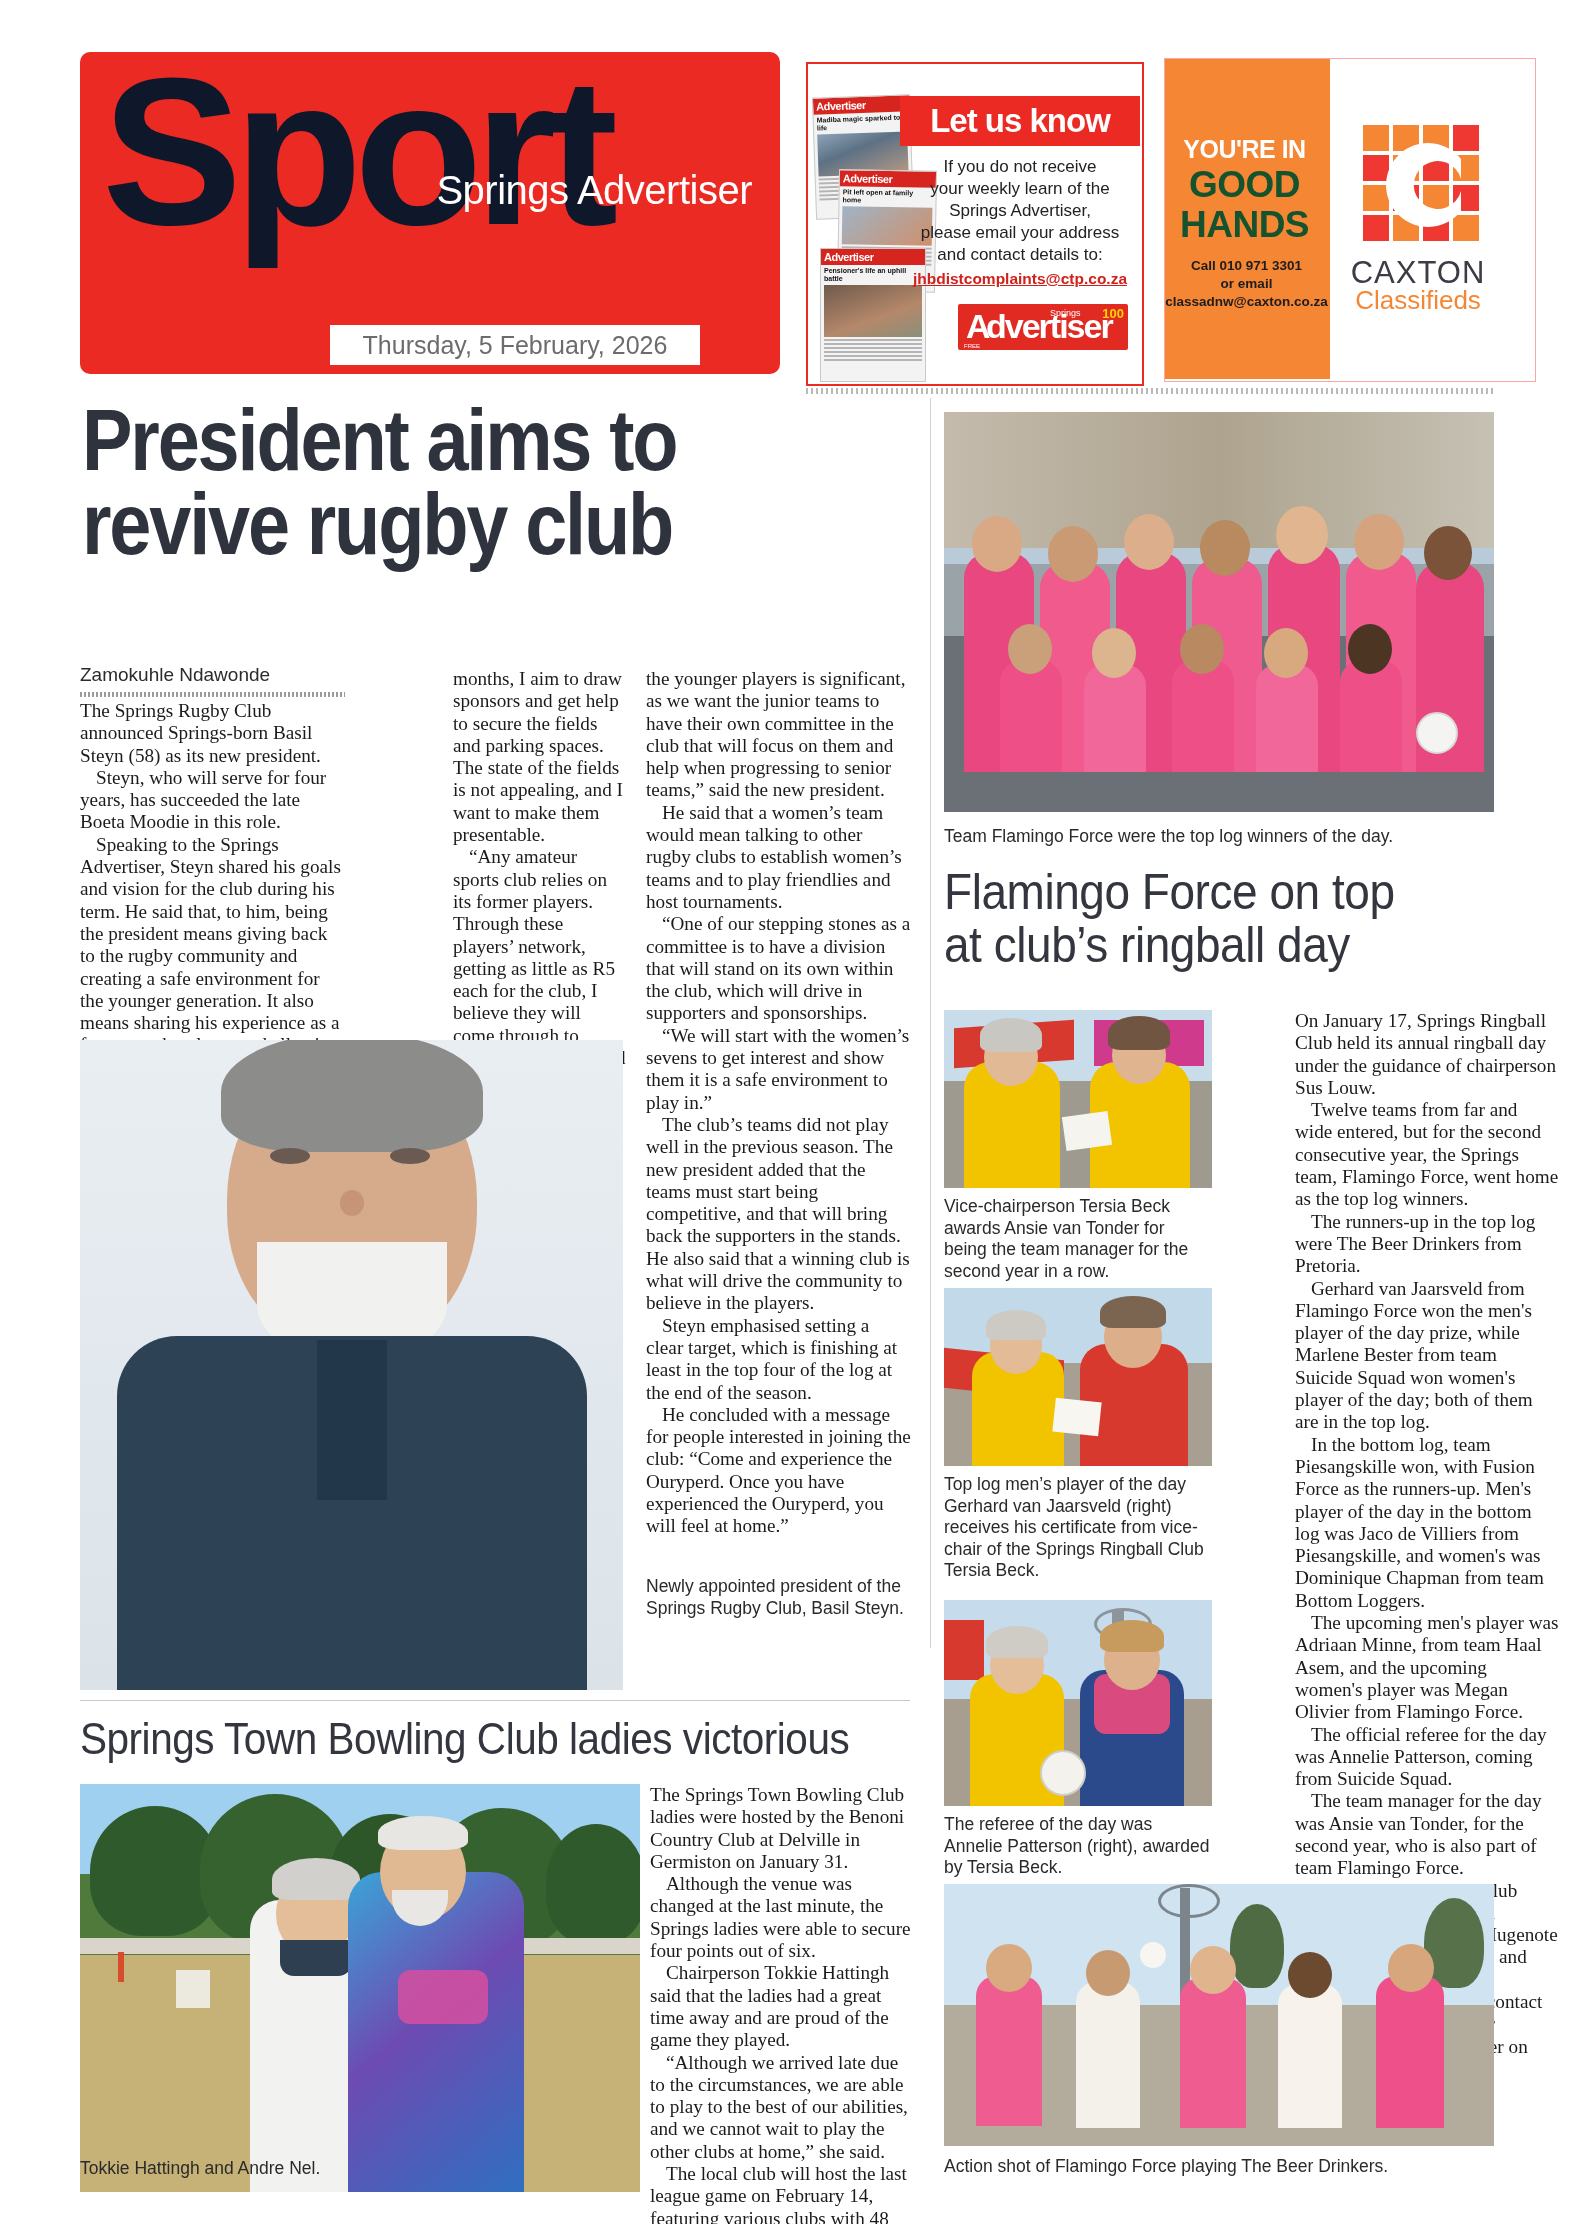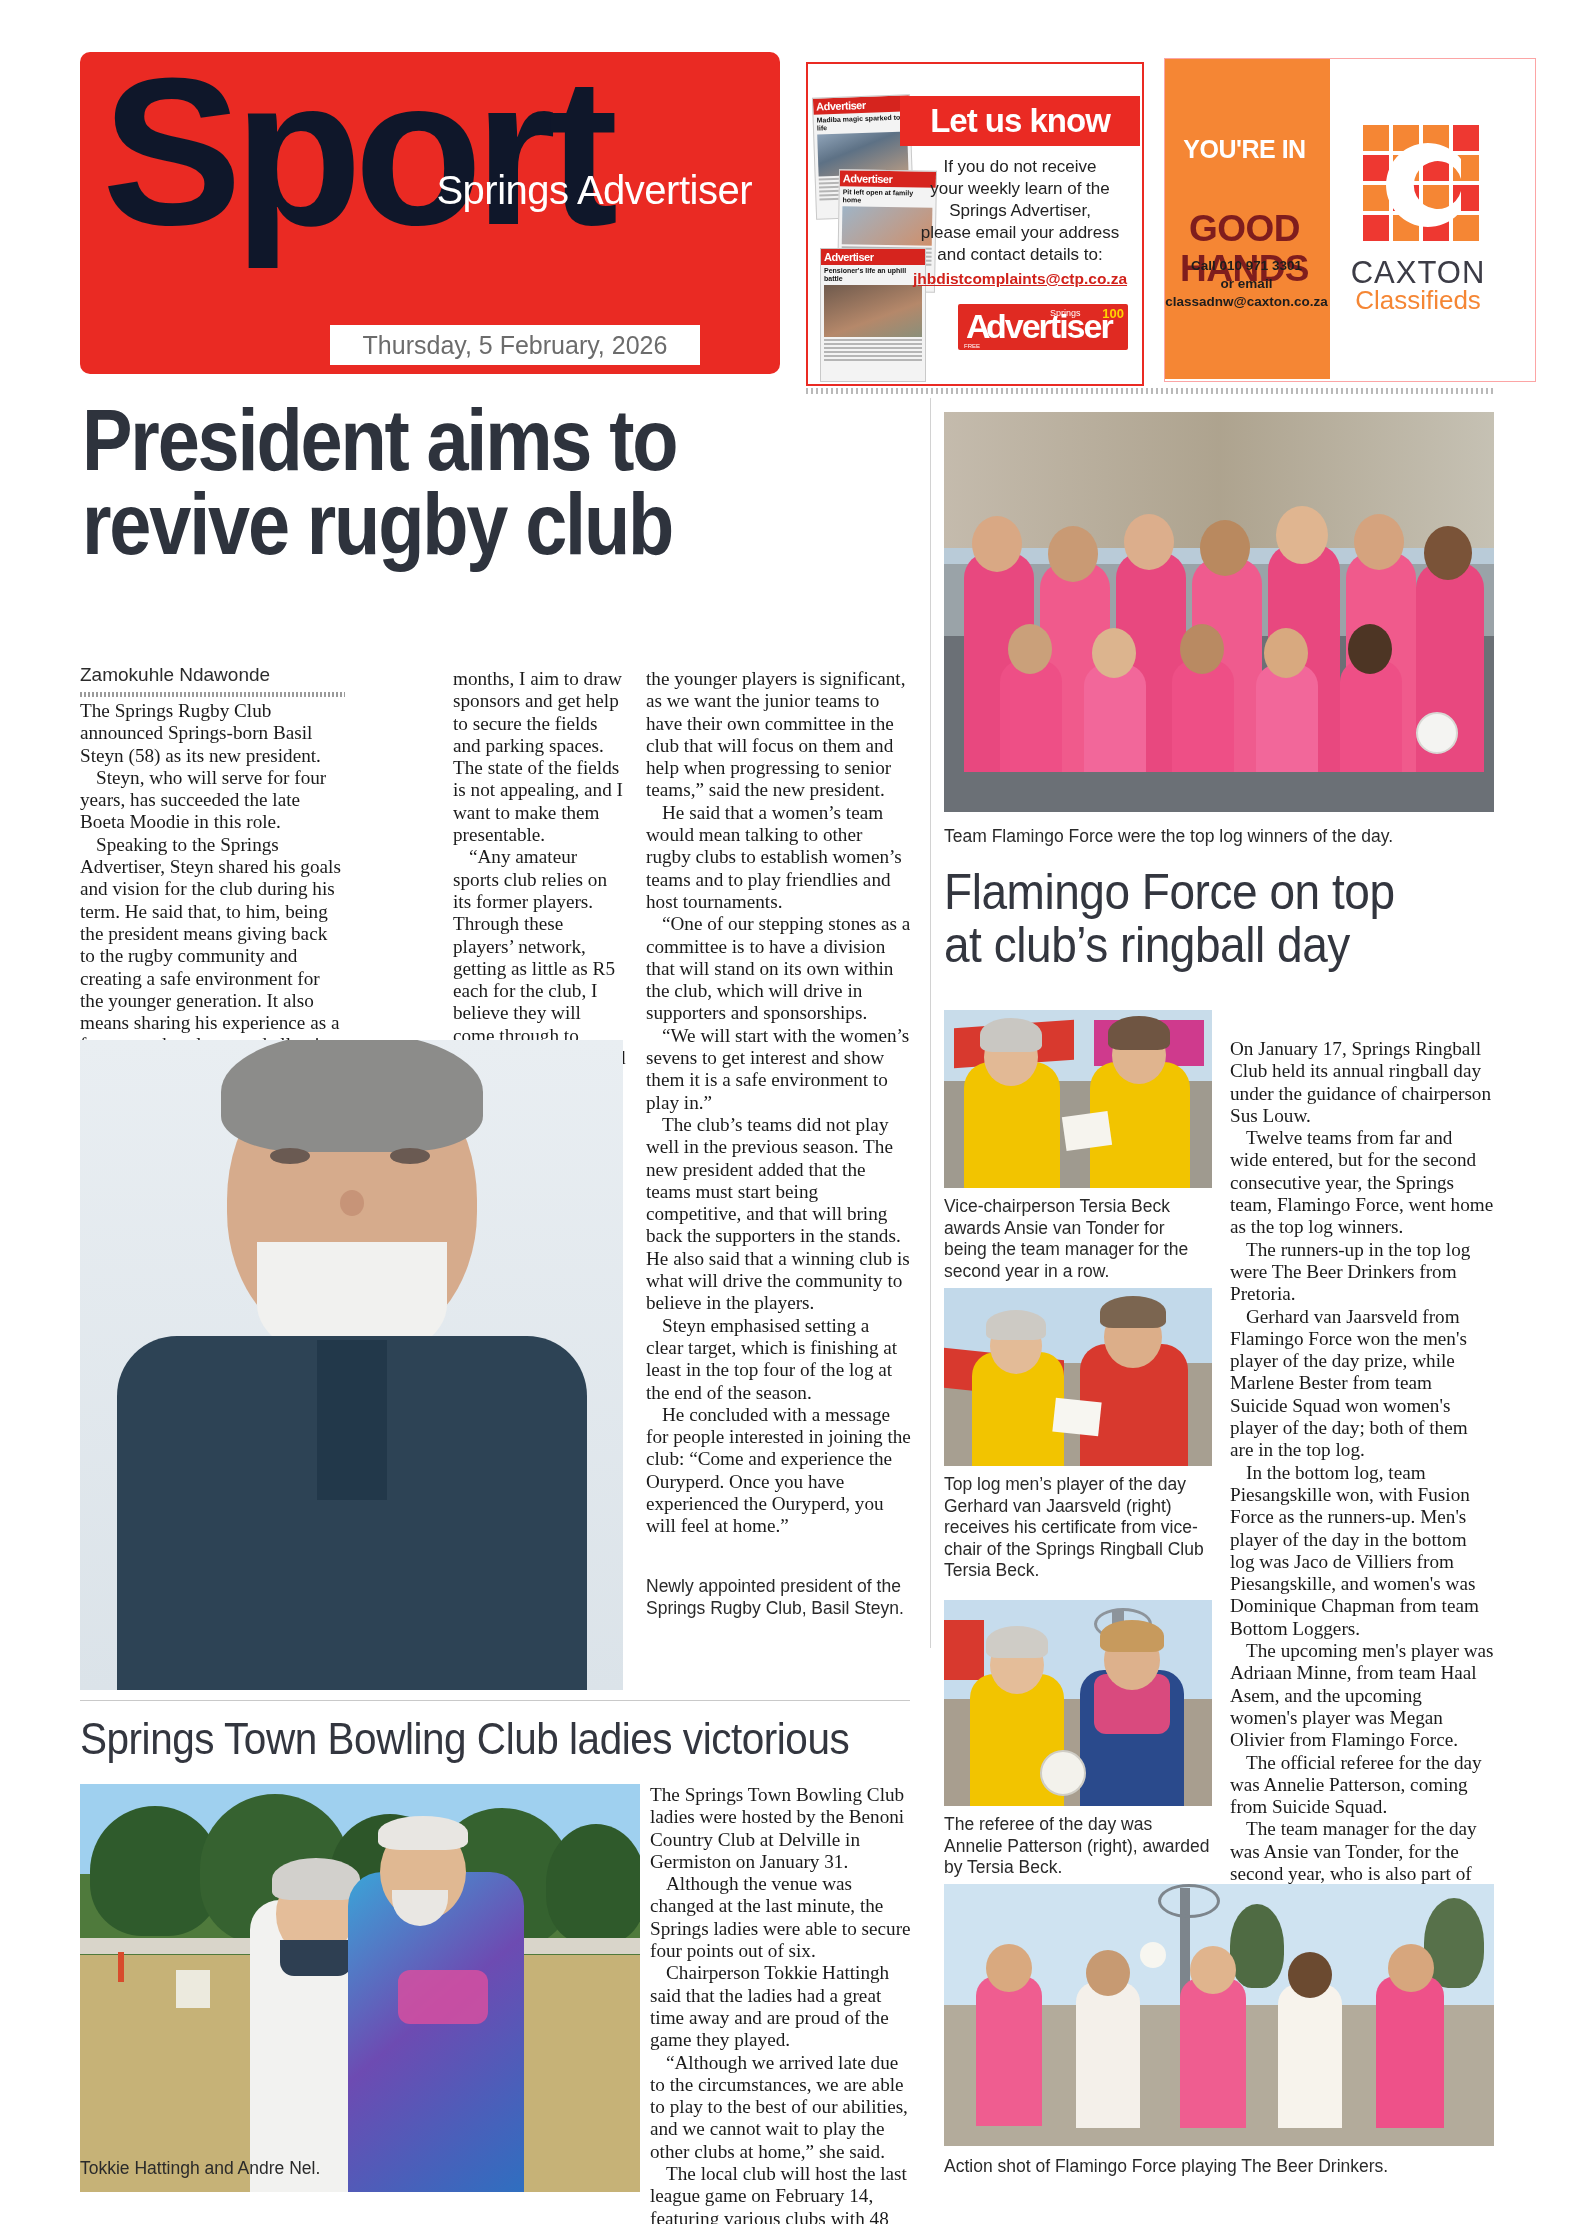--- a/index.html
+++ b/index.html
@@ -49,21 +49,21 @@
   .let-logo .ll2{position:absolute;left:92px;top:4px;font-family:"Liberation Sans",sans-serif;font-size:9px;color:#fff;}
   .let-logo .ll3{position:absolute;left:6px;bottom:1px;font-family:"Liberation Sans",sans-serif;font-size:6px;color:#fff;}
   .let-logo .ll4{position:absolute;right:4px;top:2px;font-family:"Liberation Sans",sans-serif;font-weight:bold;font-size:13px;color:#ffd400;}
 
   
   .caxbox{position:absolute;left:1164px;top:58px;width:330px;height:322px;border:1px solid #fca5a5;background:#fff;padding-left:40px;}
   .cax-left{position:absolute;left:0;top:0;width:165px;height:320px;background:#f58634;}
   .cax-t1{position:absolute;left:0;right:6px;top:76px;text-align:center;font-family:"Liberation Sans",sans-serif;
     font-weight:bold;font-size:25px;color:#fff;letter-spacing:-0.5px;}
   .cax-t2{position:absolute;left:0;right:6px;top:106px;text-align:center;font-family:"Liberation Sans",sans-serif;
-    font-weight:bold;font-size:37px;color:#7f1d1d;line-height:40px;letter-spacing:-0.5px;margin-top:44px;}
+    font-weight:bold;font-size:37px;color:#14532d;line-height:40px;letter-spacing:-0.5px;}
   .cax-call{position:absolute;left:0;right:2px;top:198px;text-align:center;font-family:"Liberation Sans",sans-serif;
     font-weight:bold;font-size:13.5px;color:#1d1d1d;line-height:18px;}
   .cax-c{position:absolute;left:198px;top:66px;width:116px;height:116px;}
   .cax-name{position:absolute;left:178px;top:196px;width:150px;text-align:center;font-family:"Liberation Sans",sans-serif;
     font-size:31px;color:#3c3c46;letter-spacing:1px;}
   .cax-sub{position:absolute;left:178px;top:226px;width:150px;text-align:center;font-family:"Liberation Sans",sans-serif;
     font-size:26px;color:#f58634;}
 
   
   .headline{position:absolute;left:82px;top:398px;width:830px;
@@ -329,21 +329,21 @@
     <div style="position:absolute;left:46px;top:36px;width:54px;height:58px;border-radius:50%;background:#e4bd99;"></div>
     <div style="position:absolute;left:42px;top:26px;width:62px;height:32px;border-radius:50% 50% 20% 20%;background:#cfccc6;"></div>
     <div style="position:absolute;left:136px;top:70px;width:104px;height:136px;border-radius:24px 24px 0 0;background:#2a4a8c;"></div>
     <div style="position:absolute;left:150px;top:74px;width:76px;height:60px;background:#d94a7e;border-radius:12px;"></div>
     <div style="position:absolute;left:160px;top:30px;width:56px;height:60px;border-radius:50%;background:#ddb18c;"></div>
     <div style="position:absolute;left:156px;top:20px;width:64px;height:32px;border-radius:50% 50% 20% 20%;background:#c79a5d;"></div>
     <div style="position:absolute;left:96px;top:150px;width:42px;height:42px;border-radius:50%;background:#f3f2ec;border:2px solid #cfcdc6;"></div>
   </div>
   <div class="caption" style="left:944px;top:1814px;width:268px;">The referee of the day was Annelie Patterson (right), awarded by Tersia Beck.</div>
 
-  <div class="col" id="ring-body" style="left:1230px;top:1010px;width:264px;height:880px;margin-top:28px;">
+  <div class="col" id="ring-body" style="left:1295px;top:1010px;width:264px;height:880px;">
       <p class="first">On January 17, Springs Ringball Club held its annual ringball day under the guidance of chairperson Sus Louw.</p>
       <p>Twelve teams from far and wide entered, but for the second consecutive year, the Springs team, Flamingo Force, went home as the top log winners.</p>
       <p>The runners-up in the top log were The Beer Drinkers from Pretoria.</p>
       <p>Gerhard van Jaarsveld from Flamingo Force won the men's player of the day prize, while Marlene Bester from team Suicide Squad won women's player of the day; both of them are in the top log.</p>
       <p>In the bottom log, team Piesangskille won, with Fusion Force as the runners-up. Men's player of the day in the bottom log was Jaco de Villiers from Piesangskille, and women's was Dominique Chapman from team Bottom Loggers.</p>
       <p>The upcoming men's player was Adriaan Minne, from team Haal Asem, and the upcoming women's player was Megan Olivier from Flamingo Force.</p>
       <p>The official referee for the day was Annelie Patterson, coming from Suicide Squad.</p>
       <p>The team manager for the day was Ansie van Tonder, for the second year, who is also part of team Flamingo Force.</p>
       <p>The Springs Ringball Club practises on Tuesdays and Thursdays at Hoërskool Hugenote from 18:30 for the juniors and 18:45 for the seniors.</p>
       <p>For more information, contact Louw on 071 362 8920 or secretary Ansie van Tonder on 064 554 3288.</p>

